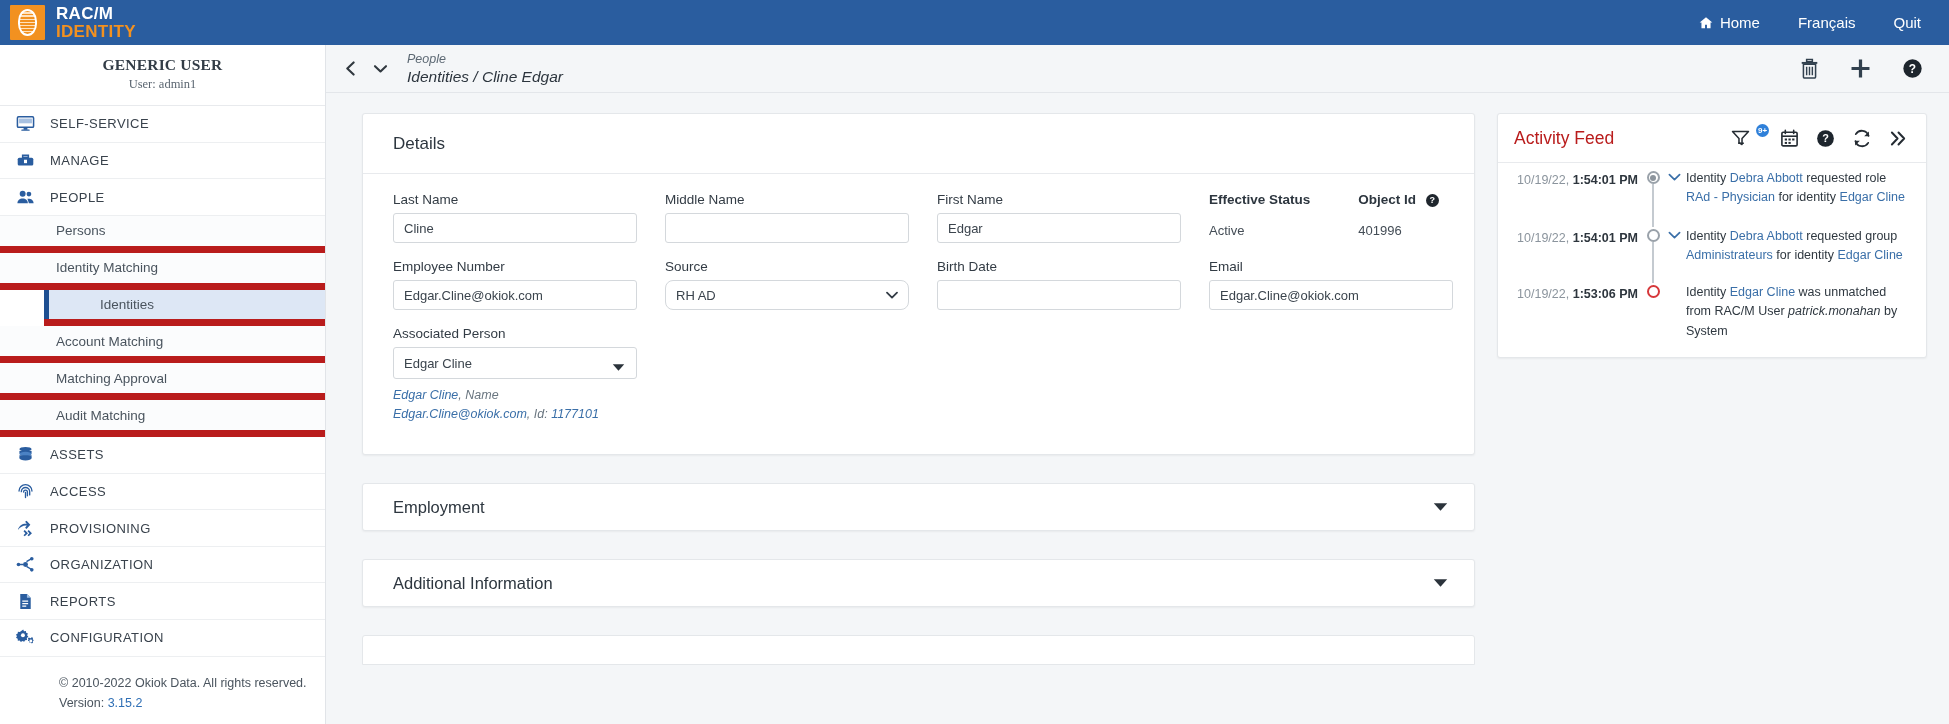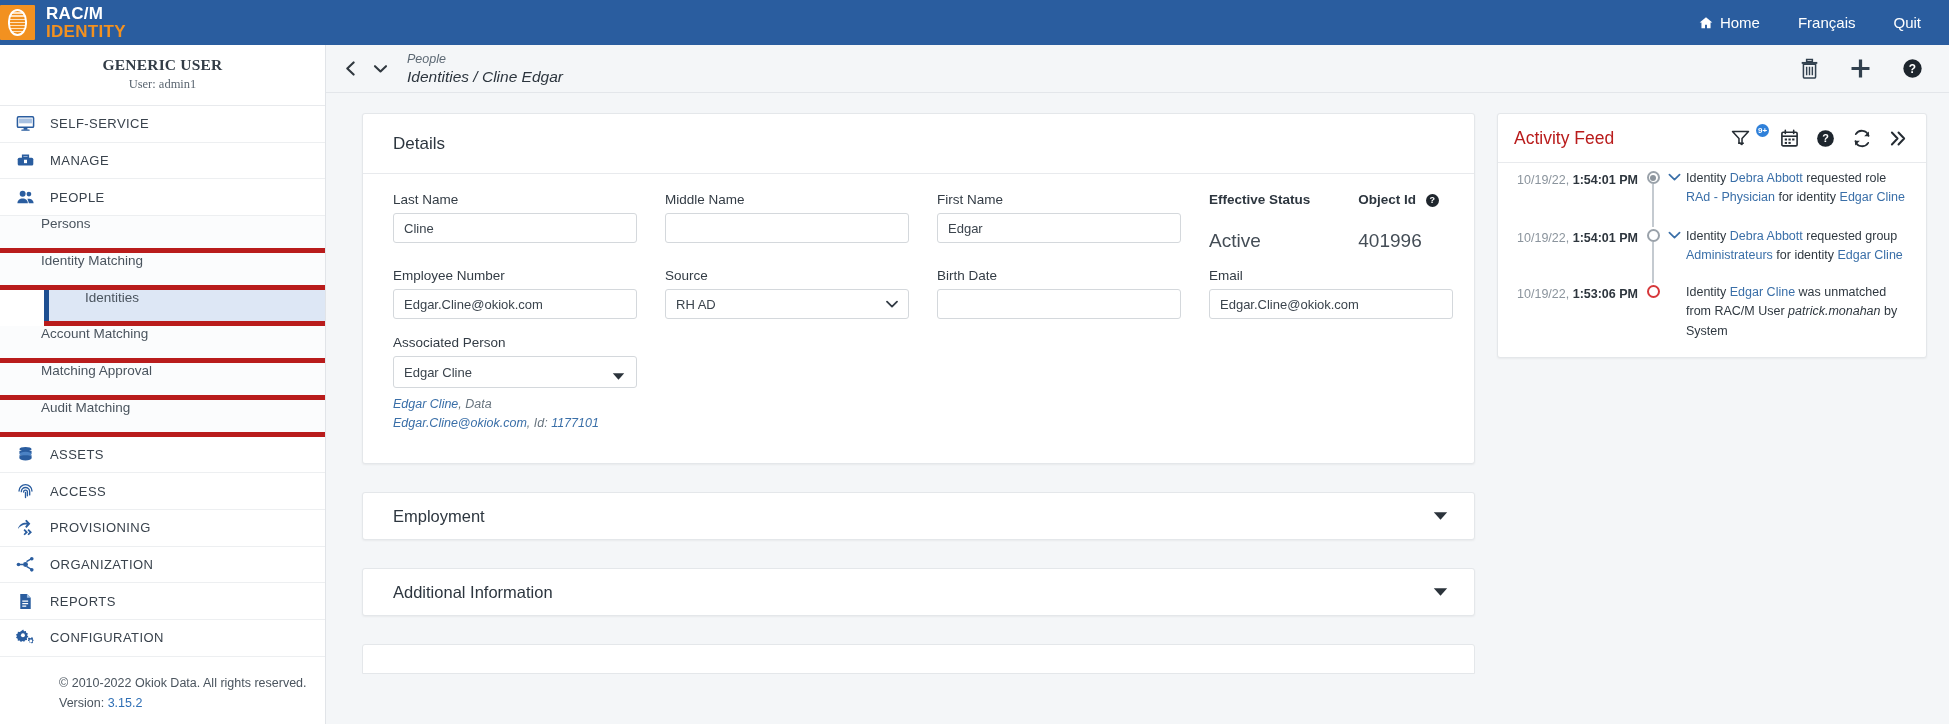--- a/index.html
+++ b/index.html
@@ -8,21 +8,21 @@
     font-family: "Liberation Sans", sans-serif;
     background: #f4f6f8; overflow: hidden;
   }
 
   
   .topbar {
     height: 45px; background: #2a5d9f; display: flex;
     align-items: center; justify-content: space-between;
     padding: 0 28px 0 0; position: relative;
   }
-  .brand { display: flex; align-items: center; gap: 11px; }
+  .brand { display: flex; align-items: center; gap: 11px; padding-left: 10px; }
   .logo-box {
     width: 35px; height: 35px; background: #f29120;
     display: flex; align-items: center; justify-content: center;
     border-radius: 1px;
   }
   .logo-oval {
     width: 19px; height: 27px; border: 2px solid #ffffff;
     border-radius: 50% / 45%;
     background: repeating-linear-gradient(0deg,#f29120 0 1.6px,#ffe2bd 1.6px 3.1px);
   }
@@ -47,22 +47,22 @@
   .user-block { padding: 11px 0 13px; text-align: center; border-bottom: 1px solid #e8eaed; font-family: Liberation Serif, serif; }
   .user-name { font-size: 15.5px; font-weight: 700; color: #333d47; letter-spacing: .2px; }
   .user-sub { font-size: 12.5px; color: #5a6570; margin-top: 3px; }
   .nav-group {
     height: 38px; display: flex; align-items: center; gap: 14px;
     padding-left: 15px; border-bottom: 1px solid #edeff1; cursor: pointer;
   }
   .nav-group .lbl { font-size: 13px; color: #39424c; letter-spacing: .45px; }
   .nav-ico { width: 21px; height: 21px; display: flex; align-items: center; justify-content: center; color: #2a5d9f; flex: 0 0 21px; }
   .nav-sub {
-    height: 38px; display: flex; 
-    padding-left: 41px; border-bottom: 5px solid #b91c1c;
+    height: 38px; display: flex; align-items: center;
+    padding-left: 56px; border-bottom: 7px solid #b91c1c;
     background: #fbfcfd; cursor: pointer; position: relative;
   }
   .nav-sub .lbl { font-size: 13.5px; color: #4a545e; }
   .nav-sub.active { background: #dde7f5; margin-left: 44px; }
   .nav-sub.active::before {
     content: ""; position: absolute; left: 0; top: 0; bottom: 0;
     width: 5px; background: #1d4f91;
   }
   .side-foot { margin-top: auto; padding: 16px 14px 10px; font-size: 12.5px; color: #4a545e; line-height: 1.65; margin-left: 45px; }
   .side-foot a { color: #2f6fb5; text-decoration: none; }
@@ -91,26 +91,26 @@
 
   .row { display: flex; gap: 28px; margin-bottom: 16px; }
   .fld { width: 244px; flex: 0 0 244px; }
   .lab { font-size: 13.5px; color: #333c45; margin-bottom: 6px; display: block; }
   .inp {
     width: 100%; height: 30px; border: 1px solid #d4d8dc; border-radius: 3px;
     background: #fff; font-size: 13px; color: #3b444d; padding: 0 10px;
     font-family: "Liberation Sans", sans-serif;
   }
   .inp::placeholder { color: #6a737c; }
-  select.inp { appearance: none; -webkit-appearance: none; background-image: none; cursor: pointer; }
+  select.inp { appearance: none; -webkit-appearance: none; background-image: none; cursor: pointer; border-radius: 8px; }
   .sel-wrap { position: relative; }
   .sel-wrap .caret { position: absolute; right: 11px; top: 9px; pointer-events: none; color: #333c45; font-size: 12px; }
   .ro-group { display: flex; gap: 48px; }
   .ro-lab { font-size: 13.5px; font-weight: 700; color: #2d363f; }
-  .ro-val { font-size: 19px; color: #444d56; margin-top: 23px; }
+  .ro-val { font-size: 13px; color: #444d56; margin-top: 16px; }
   .helpdot {
     display: inline-flex; align-items: center; justify-content: center;
     width: 13px; height: 13px; border-radius: 50%; background: #1f262d;
     color: #fff; font-size: 9px; font-weight: 700; margin-left: 6px;
     vertical-align: middle; cursor: pointer;
   }
   .ap-wrap { position: relative; width: 244px; }
   .ap-caret { position: absolute; right: 12px; top: 11px; pointer-events: none; }
   .ap-links { margin-top: 7px; font-size: 12.5px; font-style: italic; line-height: 1.52; }
   .ap-links a { color: #3a6fa8; text-decoration: none; }
@@ -436,21 +436,21 @@
                 <div class="ap-wrap">
                   <input class="inp" style="height: 32px;" type="text" value="Edgar Cline">
                   <span class="ap-caret">
                     <svg width="13" height="9" viewBox="0 0 13 9">
                         <path d="M0.8 1.2h11.4L6.5 7.8z" fill="#2b333b"></path>
                       </svg>
                   </span>
                 </div>
                 <div class="ap-links">
                   <div>
-                    <a href="#">Edgar Cline</a><span class="mut">, Data </span>
+                    <a href="#">Edgar Cline</a><span class="mut">, Name </span>
                   </div>
                   <div>
                     <a href="#">Edgar.Cline@okiok.com</a><span class="mut">, Id: </span><a href="#">1177101</a>
                   </div>
                 </div>
               </div>
             </div>
 
           </div>
         </div>

